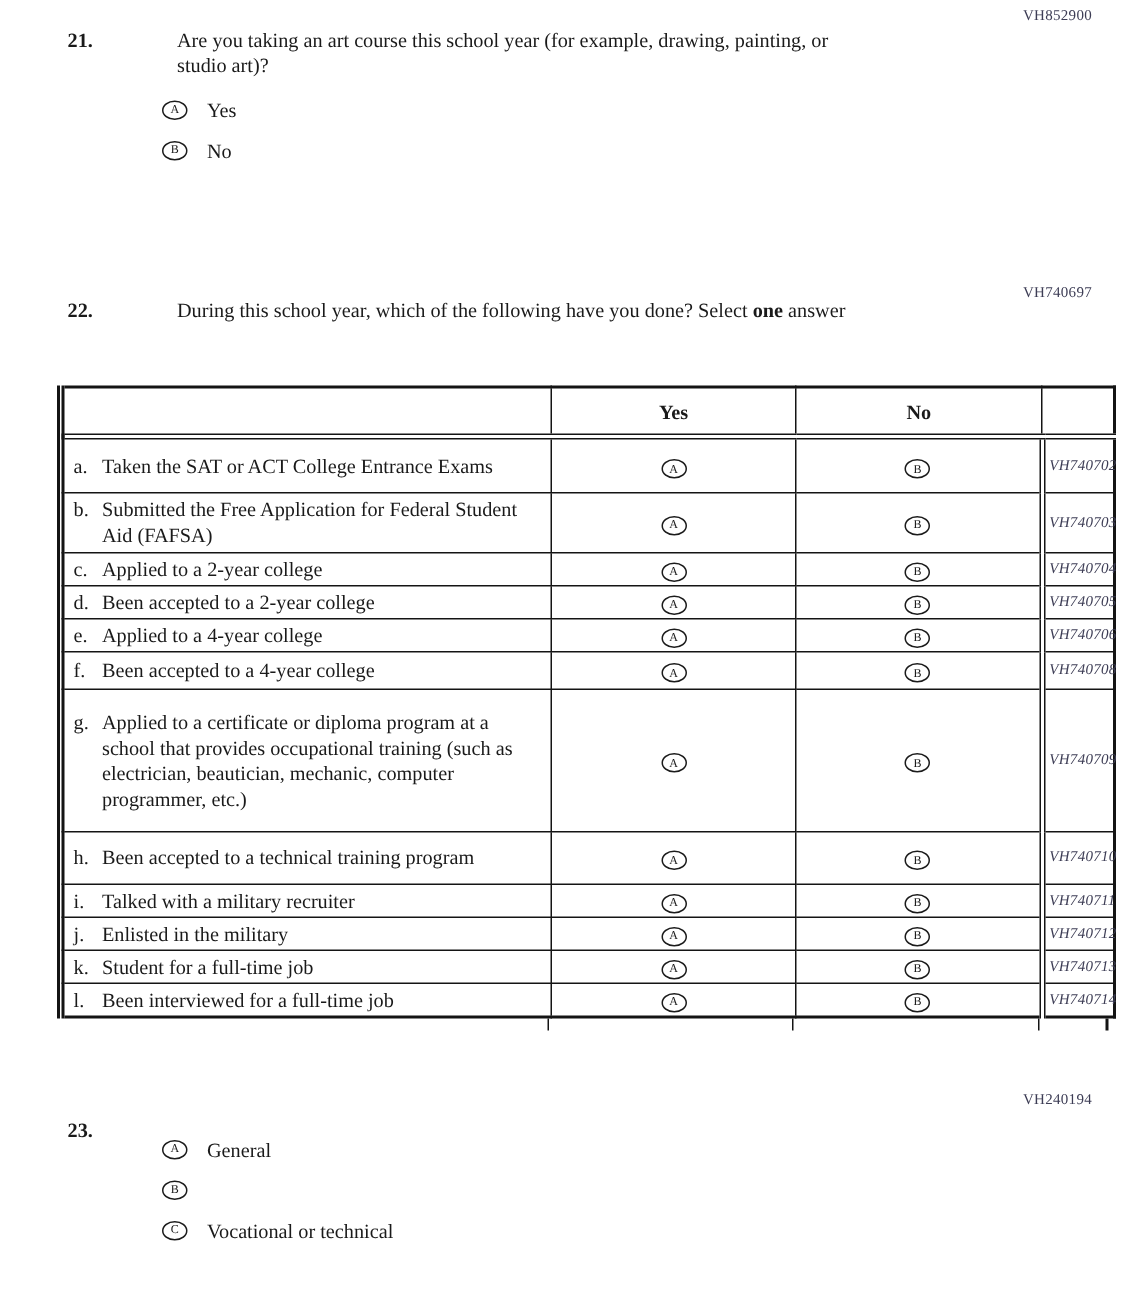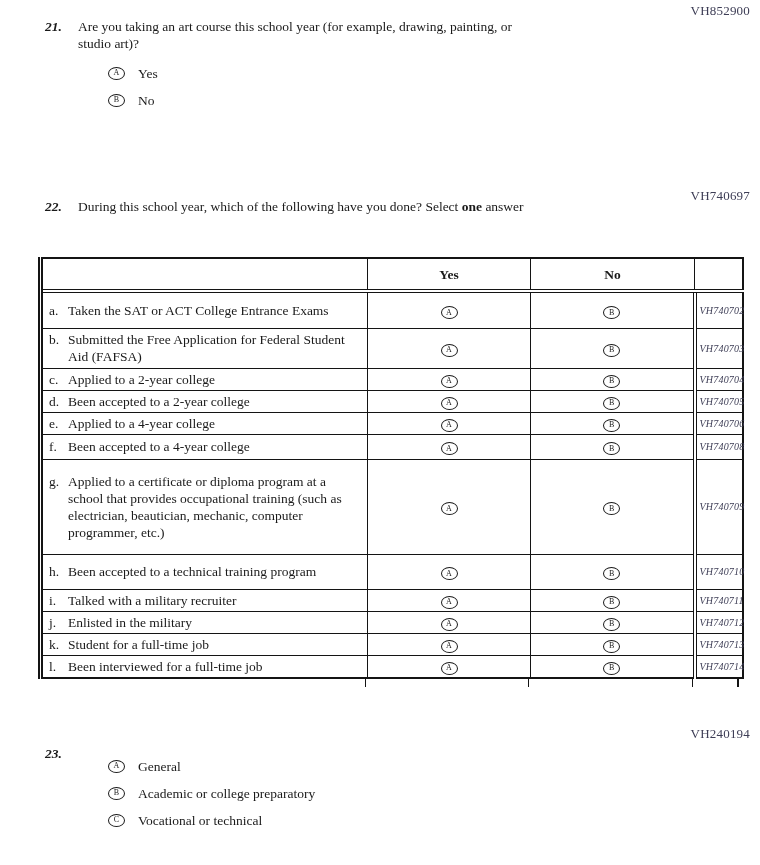--- a/index.html
+++ b/index.html
@@ -3,27 +3,27 @@
 <meta charset="utf-8">
 <style>
   html,body{margin:0;padding:0;}
   body{
     width:760px;height:865px;position:relative;background:#ffffff;
     font-family:"Liberation Serif","DejaVu Serif",serif;
     color:#1a1a1a;font-size:13.5px;line-height:17px;
     overflow:hidden;
   }
   .vcode{
-    position:absolute;right:10px;text-align:right;
-    font-size:13px;line-height:9px;color:#3d3d55;letter-spacing:.2px;
+    position:absolute;right:32px;text-align:right;
+    font-size:10px;line-height:9px;color:#3d3d55;letter-spacing:.2px;
   }
   .question{position:absolute;left:45px;display:flex;}
-  .qnum{font-weight:bold;width:33px;flex:0 0 33px;font-style:italic;}
+  .qnum{font-weight:bold;width:33px;flex:0 0 33px;}
   .qbody{width:560px;}
-  .qtext div{white-space:nowrap;}
+  .qtext div{white-space:nowrap;margin-left:40px;}
   .options{margin-top:12px;display:flex;flex-direction:column;row-gap:9px;padding-left:30px;}
   .option{display:flex;align-items:center;height:18px;gap:13px;}
   .bubble{
     display:inline-flex;flex:0 0 auto;align-items:center;justify-content:center;
     width:15px;height:11px;border:1px solid #1b1b1b;border-radius:50%;
     font-size:8px;line-height:8px;color:#1b1b1b;
   }
   
   .table-wrap{position:absolute;top:257px;left:38px;width:702px;}
   table.qtable{
@@ -251,21 +251,20 @@
 <div class="question" style="top:745px;">
   <div class="qnum">23.</div>
   <div class="qbody">
     <div class="options">
       <div class="option">
         <span class="bubble">A</span>
         <span class="option-label">General</span>
       </div>
       <div class="option">
         <span class="bubble">B</span>
-        <span class="option-label">Academic or college preparatory</span>
       </div>
       <div class="option">
         <span class="bubble">C</span>
         <span class="option-label">Vocational or technical</span>
       </div>
     </div>
   </div>
 </div>
 
 </body></html>

